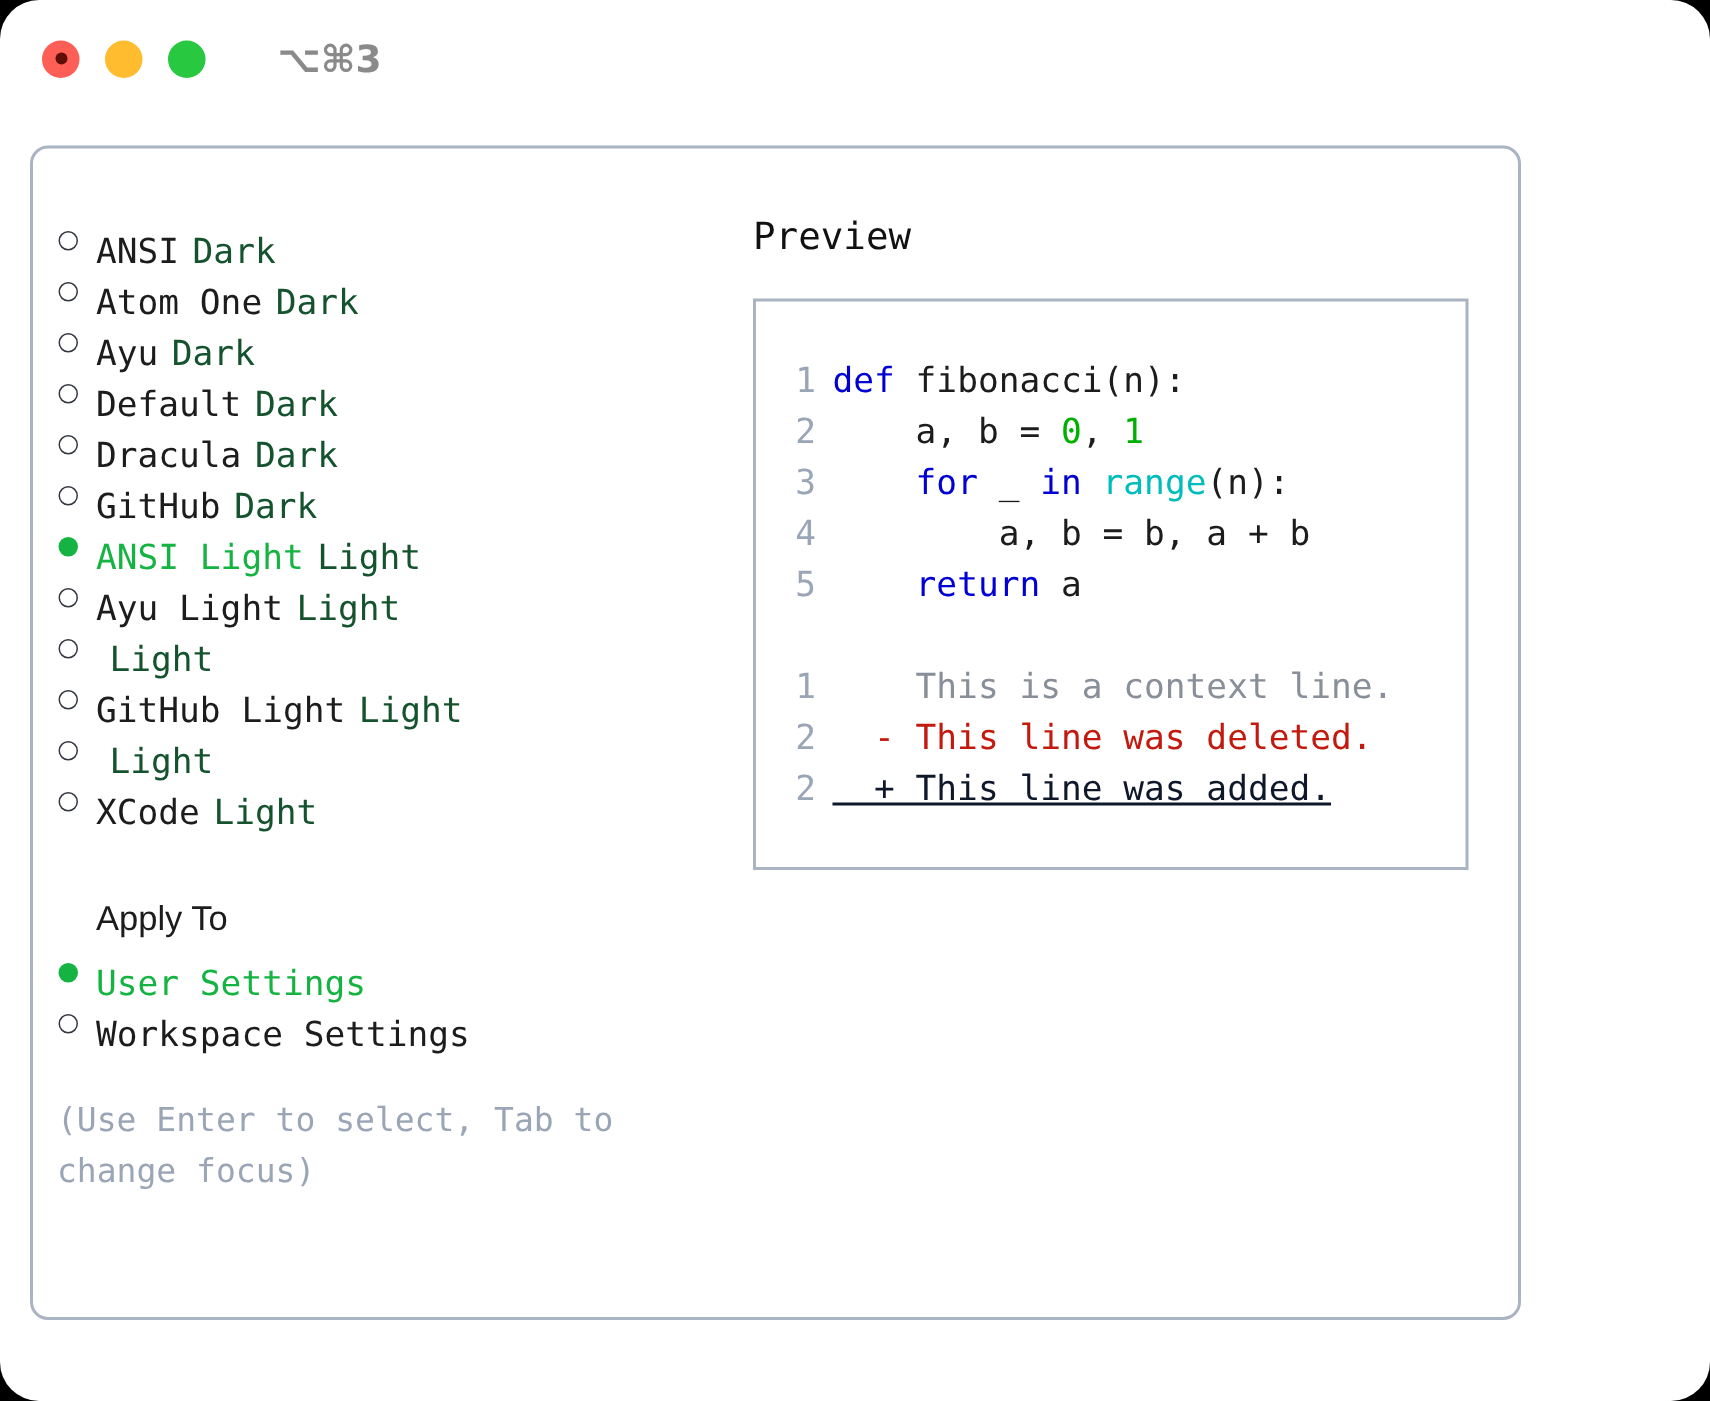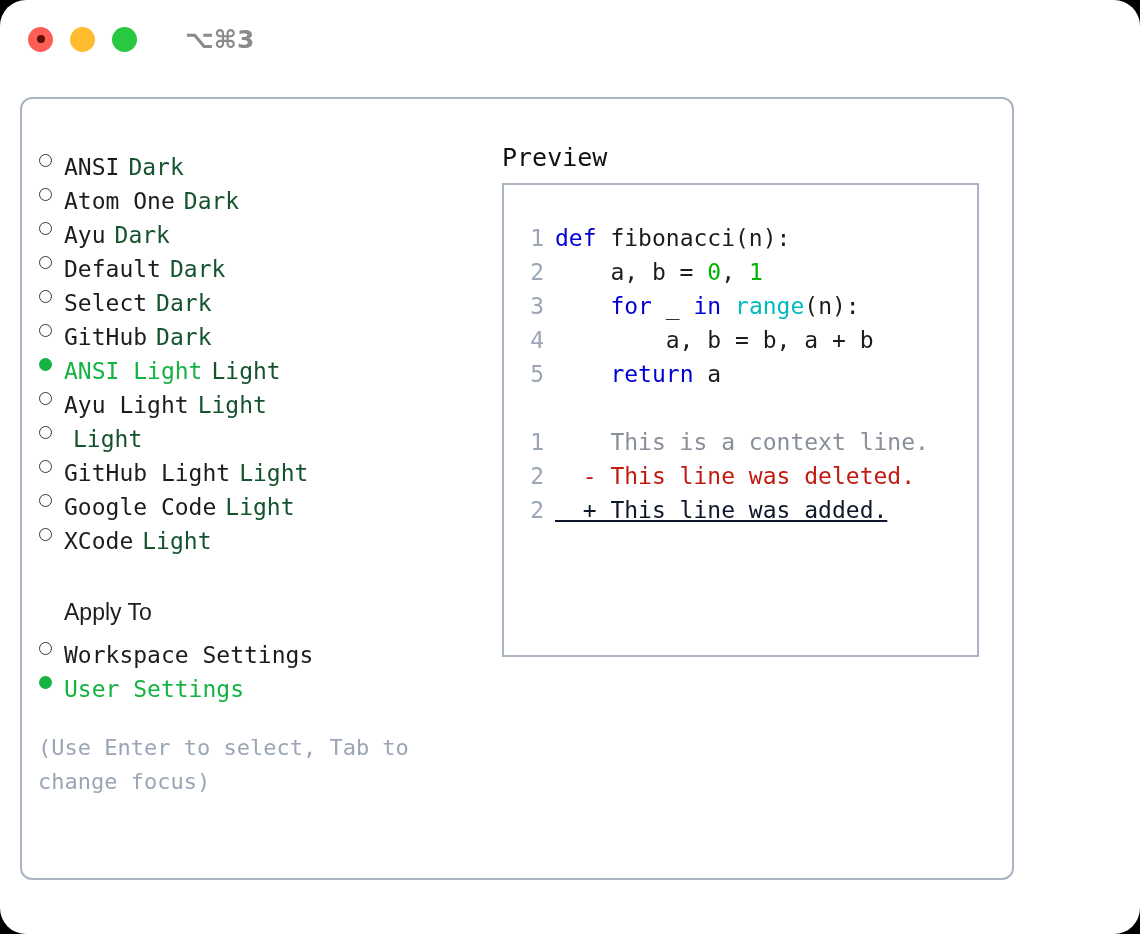--- a/index.html
+++ b/index.html
@@ -171,23 +171,23 @@
     width: 500px;
   }
   .preview-title {
     font-family: "DejaVu Sans Mono", monospace;
     font-size: 25px;
     color: #111111;
     line-height: 34px;
     white-space: pre;
   }
   .preview-box {
-    margin-top: 8px;
+    margin-top: 24px;
     width: 477px;
-    height: 474px;
+    height: 381px;
     border: 2px solid #aab4c2;
     box-sizing: border-box;
     background: #ffffff;
     padding: 36px 0 0 12px;
   }
   .code-block, .diff-block {
     font-family: "DejaVu Sans Mono", monospace;
     font-size: 23px;
     line-height: 34px;
     white-space: pre;
@@ -227,37 +227,37 @@
   <div class="panel">
     <div class="columns">
 
       <div class="left-col">
 
         <div class="opt-list" id="theme-list">
             <div class="opt-row"><span class="bullet off"><span class="dot"></span></span><span class="opt-name">ANSI</span><span class="opt-kind">Dark</span></div>
             <div class="opt-row"><span class="bullet off"><span class="dot"></span></span><span class="opt-name">Atom One</span><span class="opt-kind">Dark</span></div>
             <div class="opt-row"><span class="bullet off"><span class="dot"></span></span><span class="opt-name">Ayu</span><span class="opt-kind">Dark</span></div>
             <div class="opt-row"><span class="bullet off"><span class="dot"></span></span><span class="opt-name">Default</span><span class="opt-kind">Dark</span></div>
-            <div class="opt-row"><span class="bullet off"><span class="dot"></span></span><span class="opt-name">Select</span><span class="opt-kind">Dark</span></div>
+            <div class="opt-row"><span class="bullet off"><span class="dot"></span></span><span class="opt-name">Dracula</span><span class="opt-kind">Dark</span></div>
             <div class="opt-row"><span class="bullet off"><span class="dot"></span></span><span class="opt-name">GitHub</span><span class="opt-kind">Dark</span></div>
             <div class="opt-row"><span class="bullet on"><span class="dot"></span></span><span class="opt-name sel">ANSI Light</span><span class="opt-kind">Light</span></div>
             <div class="opt-row"><span class="bullet off"><span class="dot"></span></span><span class="opt-name">Ayu Light</span><span class="opt-kind">Light</span></div>
             <div class="opt-row"><span class="bullet off"><span class="dot"></span></span><span class="opt-kind">Light</span></div>
             <div class="opt-row"><span class="bullet off"><span class="dot"></span></span><span class="opt-name">GitHub Light</span><span class="opt-kind">Light</span></div>
-            <div class="opt-row"><span class="bullet off"><span class="dot"></span></span><span class="opt-name">Google Code</span><span class="opt-kind">Light</span></div>
+            <div class="opt-row"><span class="bullet off"><span class="dot"></span></span><span class="opt-kind">Light</span></div>
             <div class="opt-row"><span class="bullet off"><span class="dot"></span></span><span class="opt-name">XCode</span><span class="opt-kind">Light</span></div>
           </div>
 
         <div class="group-gap"></div>
 
         <div class="group-label">Apply To</div>
 
         <div class="opt-list" id="apply-list">
+            <div class="opt-row"><span class="bullet on"><span class="dot"></span></span><span class="opt-name sel">User Settings</span></div>
             <div class="opt-row"><span class="bullet off"><span class="dot"></span></span><span class="opt-name">Workspace Settings</span></div>
-            <div class="opt-row"><span class="bullet on"><span class="dot"></span></span><span class="opt-name sel">User Settings</span></div>
           </div>
 
         <div class="hint">(Use Enter to select, Tab to change focus)</div>
       </div>
 
       <div class="right-col">
         <div class="preview-title">Preview</div>
 
         <div class="preview-box">
           <div class="code-block" id="code-block"><span class="cl"><span class="ln">1</span><span class="tok-kw">def </span><span class="tok-txt">fibonacci(n):</span></span><span class="cl"><span class="ln">2</span><span class="tok-txt">    a, b = </span><span class="tok-num">0</span><span class="tok-txt">, </span><span class="tok-num">1</span></span><span class="cl"><span class="ln">3</span><span class="tok-txt">    </span><span class="tok-kw">for</span><span class="tok-txt"> _ </span><span class="tok-kw">in</span><span class="tok-txt"> </span><span class="tok-fn">range</span><span class="tok-txt">(n):</span></span><span class="cl"><span class="ln">4</span><span class="tok-txt">        a, b = b, a + b</span></span><span class="cl"><span class="ln">5</span><span class="tok-txt">    </span><span class="tok-kw">return</span><span class="tok-txt"> a</span></span></div>

